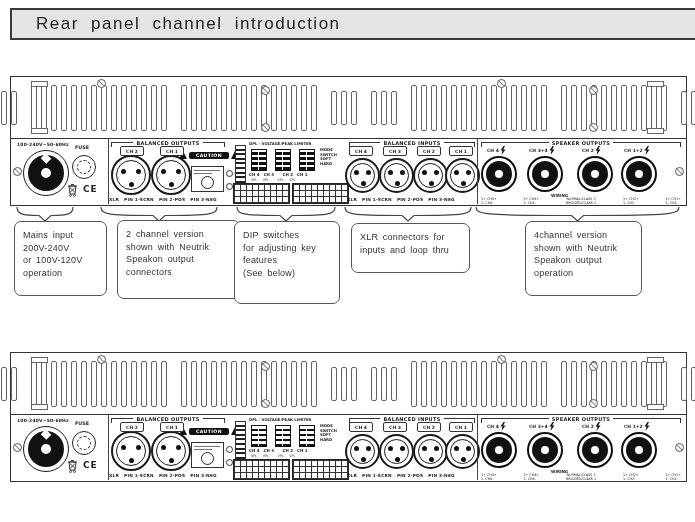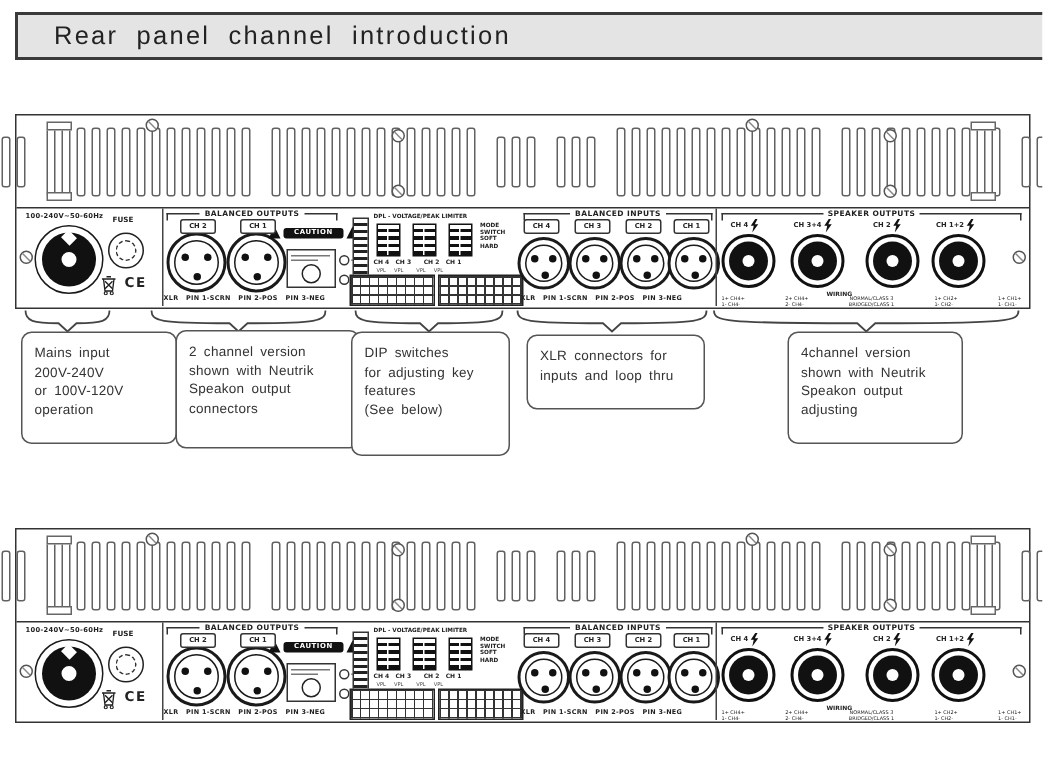--- a/index.html
+++ b/index.html
@@ -331,38 +331,38 @@
   <div class="brace" style="left:236px;width:100px;"><svg width="100" height="16" viewBox="0 0 100 16">
         <path d="M1,1 C1,8 6,9.5 44,9.5 L50,15 L56,9.5 C94,9.5 99,8 99,1" fill="none" stroke="#444" stroke-width="1.2"></path>
       </svg></div>
   <div class="brace" style="left:344px;width:128px;"><svg width="128" height="16" viewBox="0 0 128 16">
         <path d="M1,1 C1,8 6,9.5 58,9.5 L64,15 L70,9.5 C122,9.5 127,8 127,1" fill="none" stroke="#444" stroke-width="1.2"></path>
       </svg></div>
   <div class="brace" style="left:475px;width:205px;"><svg width="205" height="16" viewBox="0 0 205 16">
         <path d="M1,1 C1,8 6,9.5 96.5,9.5 L102.5,15 L108.5,9.5 C199,9.5 204,8 204,1" fill="none" stroke="#444" stroke-width="1.2"></path>
       </svg></div>
 
-  <div class="callout-box" style="left:14px;top:221px;width:104px;height:75px;">Mains input
+  <div class="callout-box" style="left:14px;top:221px;width:93px;height:75px;">Mains input
 200V-240V
 or 100V-120V
 operation</div>
   <div class="callout-box" style="left:117px;top:220px;width:123px;height:79px;">2 channel version
 shown with Neutrik
 Speakon output
 connectors</div>
   <div class="callout-box" style="left:234px;top:221px;width:106px;height:83px;">DIP switches
 for adjusting key
 features
 (See below)</div>
   <div class="callout-box" style="left:351px;top:223px;width:119px;height:50px;">XLR connectors for
 inputs and loop thru</div>
   <div class="callout-box" style="left:525px;top:221px;width:117px;height:75px;">4channel version
 shown with Neutrik
 Speakon output
-adjusting</div>
+operation</div>
 
   <div class="panel-slot" id="panel2" style="top:352px;">
   <div class="panel">
     <div class="vents">
       <div class="vtab" style="left:20px;top:4px;"></div>
       <div class="vtab" style="left:20px;bottom:4px;"></div>
       <div class="vtab" style="right:22px;top:4px;"></div>
       <div class="vtab" style="right:22px;bottom:4px;"></div>
       <div class="screw" style="left:86px;top:2px;"></div>
       <div class="screw" style="left:250px;top:9px;"></div>

